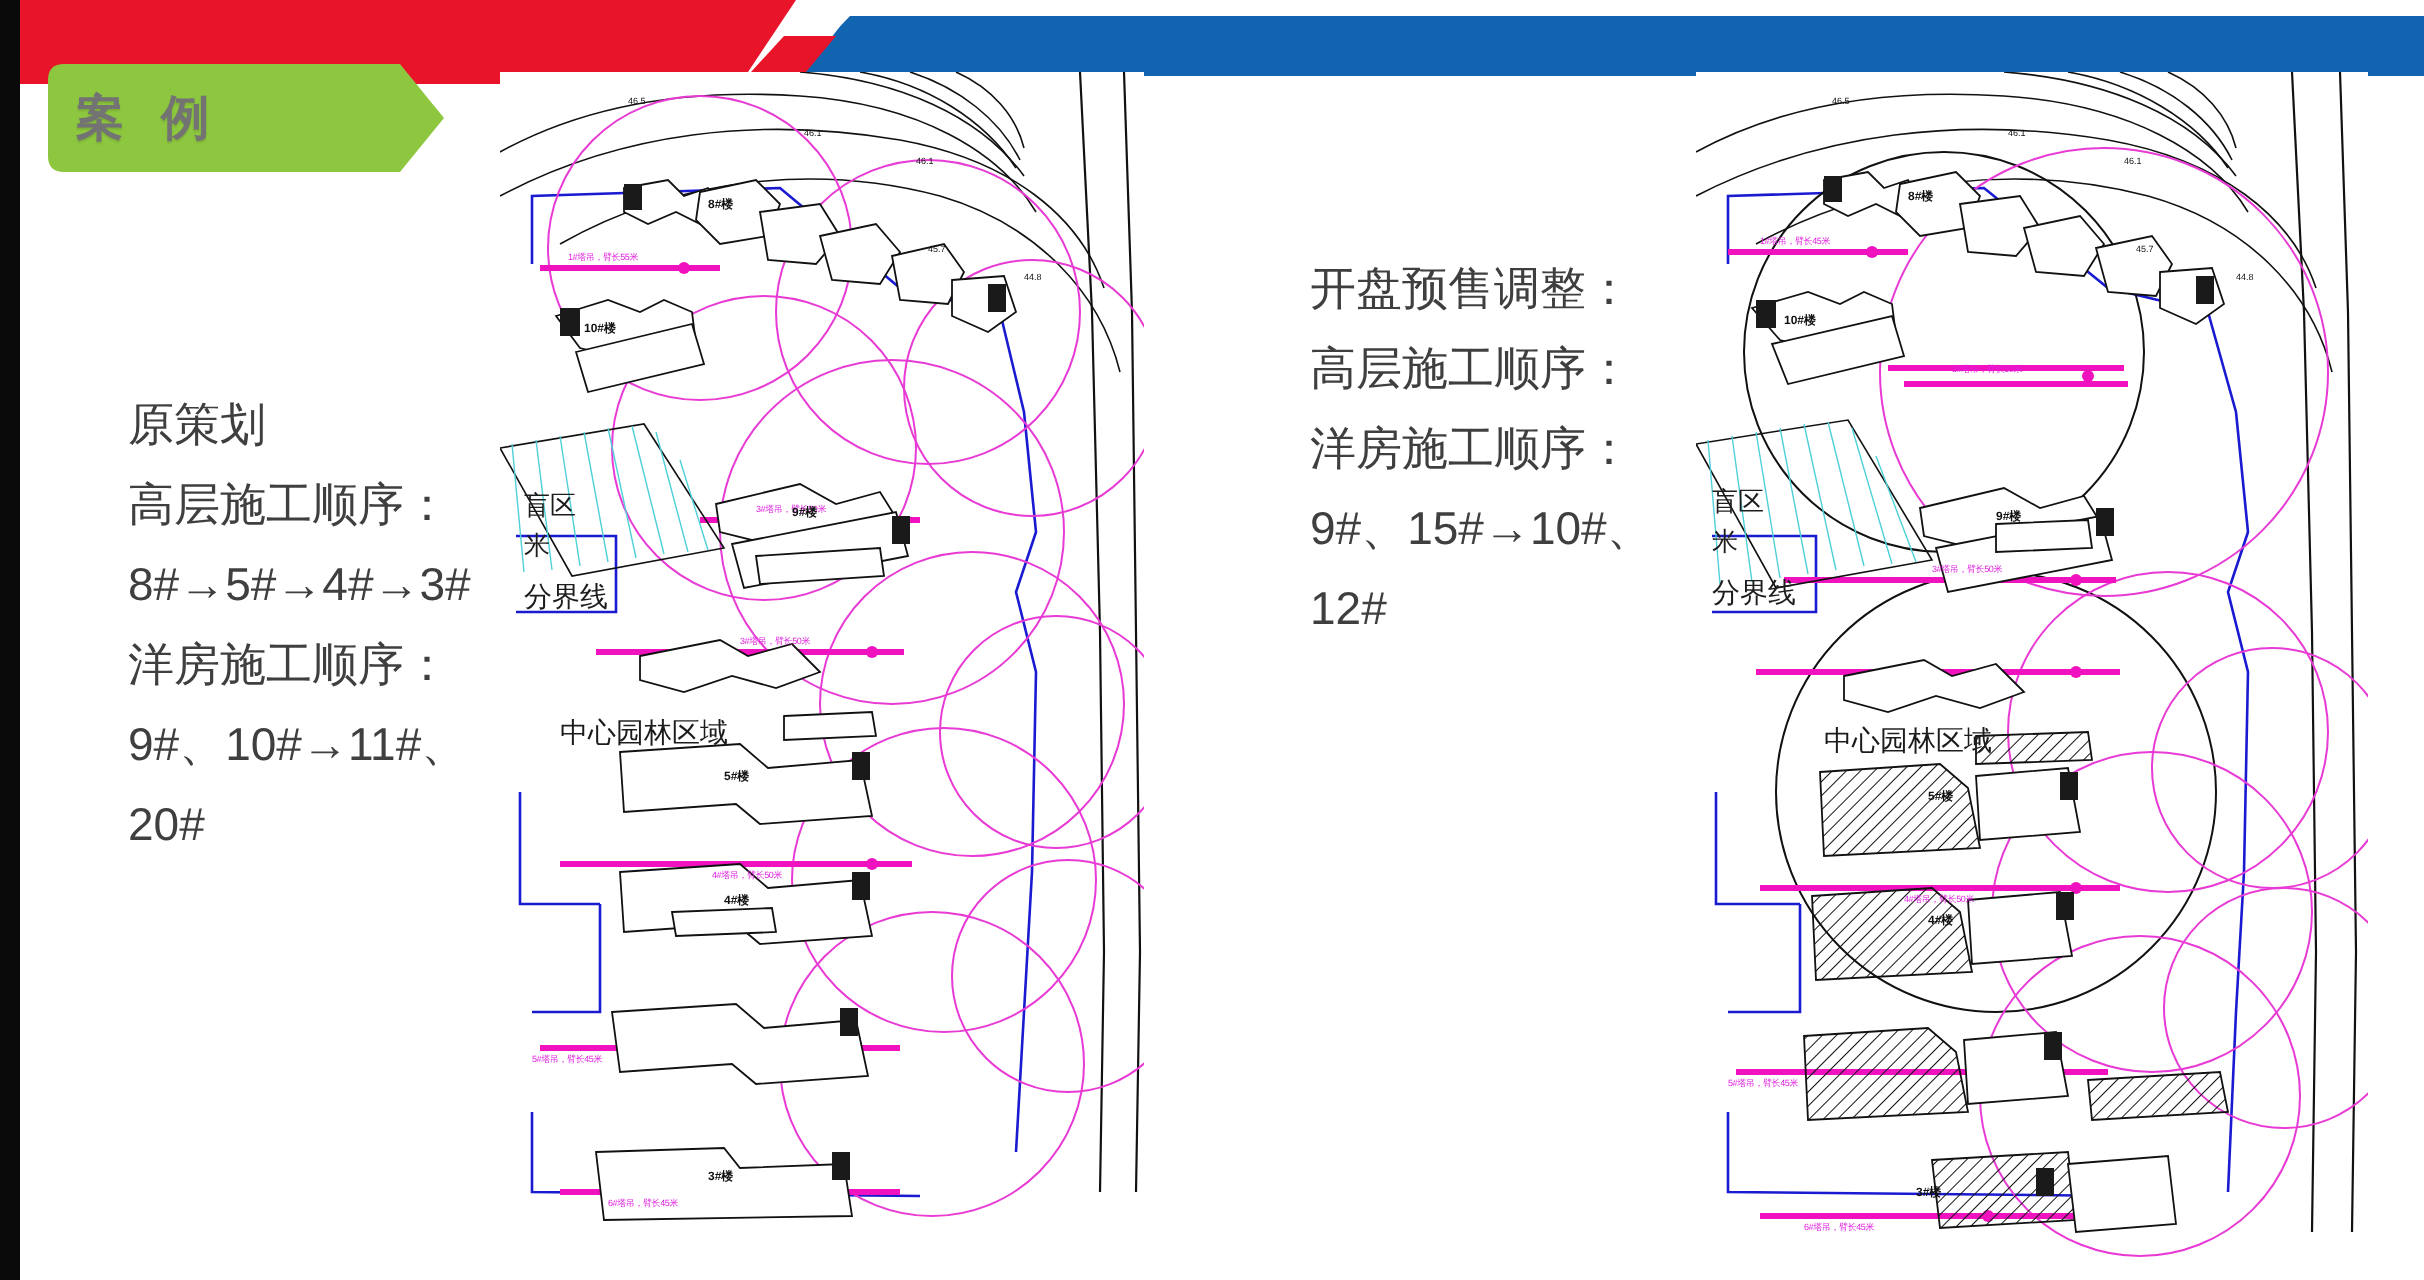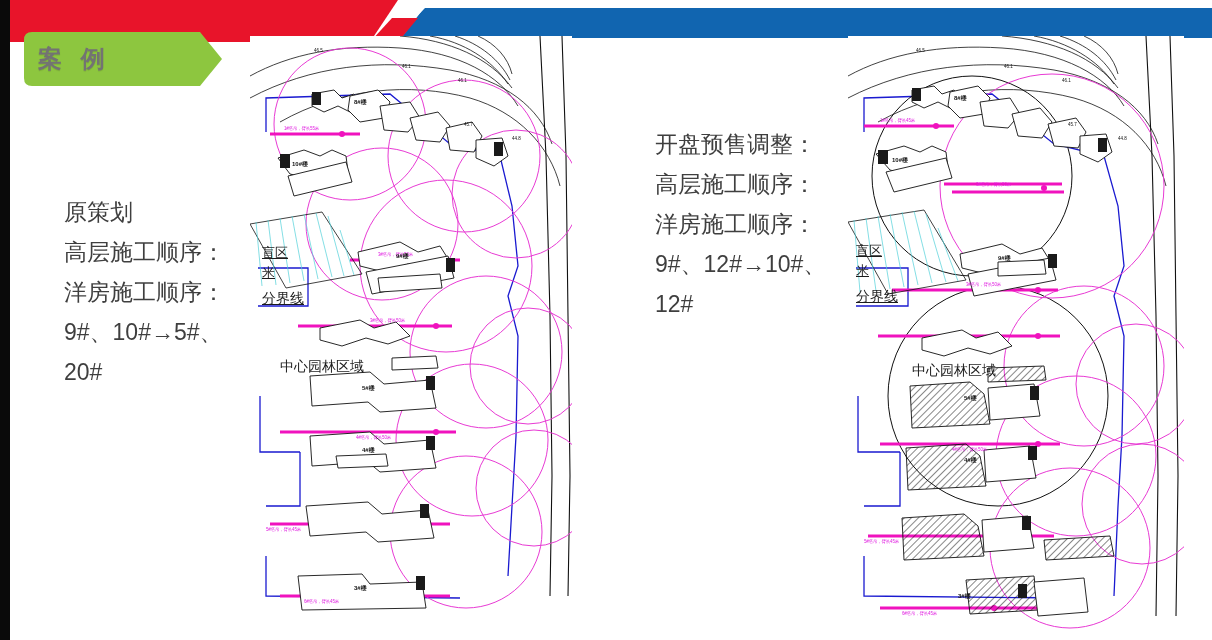--- a/index.html
+++ b/index.html
@@ -47,21 +47,21 @@
   
   .map{
     position:absolute;background:#fff;overflow:hidden;
   }
   #map-left{left:250px;top:36px;width:322px;height:578px;}
   #map-right{left:848px;top:36px;width:336px;height:600px;}
   .map svg{display:block;position:absolute;left:0;top:0;}
   .map-caption{
     position:absolute;color:#1c1c1c;font-size:13px;white-space:nowrap;
   }
-  .map-caption.under{text-decoration:underline;}
+  .map-caption.under{}
   .map-caption.big{font-size:14px;}
   .tiny-magenta{
     position:absolute;color:#e01fe0;font-size:4.5px;white-space:nowrap;
     letter-spacing:-0.2px;
   }
   .bldg-label{
     position:absolute;color:#111;font-size:6px;white-space:nowrap;font-weight:bold;
   }
 </style>
 </head>
@@ -81,30 +81,31 @@
 <div class="tag">
   <svg width="202" height="58" viewBox="0 0 202 58">
     <path d="M10,2 L178,2 L200,29 L178,56 L10,56 Q2,56 2,48 L2,10 Q2,2 10,2 Z" fill="#8dc63f"></path>
   </svg>
   <div class="tag-label">案 例</div>
 </div>
 
 <div class="textblock" id="text-left">
   <span class="line">原策划</span>
   <span class="line">高层施工顺序：</span>
+  <span class="line">8#→5#→4#→3#</span>
   <span class="line">洋房施工顺序：</span>
-  <span class="line">9#、10#→5#、</span>
+  <span class="line">9#、10#→11#、</span>
   <span class="line">20#</span>
 </div>
 
 <div class="textblock" id="text-mid">
   <span class="line">开盘预售调整：</span>
   <span class="line">高层施工顺序：</span>
   <span class="line">洋房施工顺序：</span>
-  <span class="line">9#、12#→10#、</span>
+  <span class="line">9#、15#→10#、</span>
   <span class="line">12#</span>
 </div>
 
 <div class="map" id="map-left">
   <svg width="322" height="578" viewBox="0 0 322 578">
     <rect x="0" y="0" width="322" height="578" fill="#ffffff"></rect>
     <g stroke="#111" fill="none" stroke-width="0.8">
       <path d="M0,40 C40,18 90,8 150,12 C210,16 250,40 268,70"></path>
       <path d="M150,0 C200,4 240,22 262,52"></path>
       <path d="M180,0 C214,6 242,24 258,48"></path>

